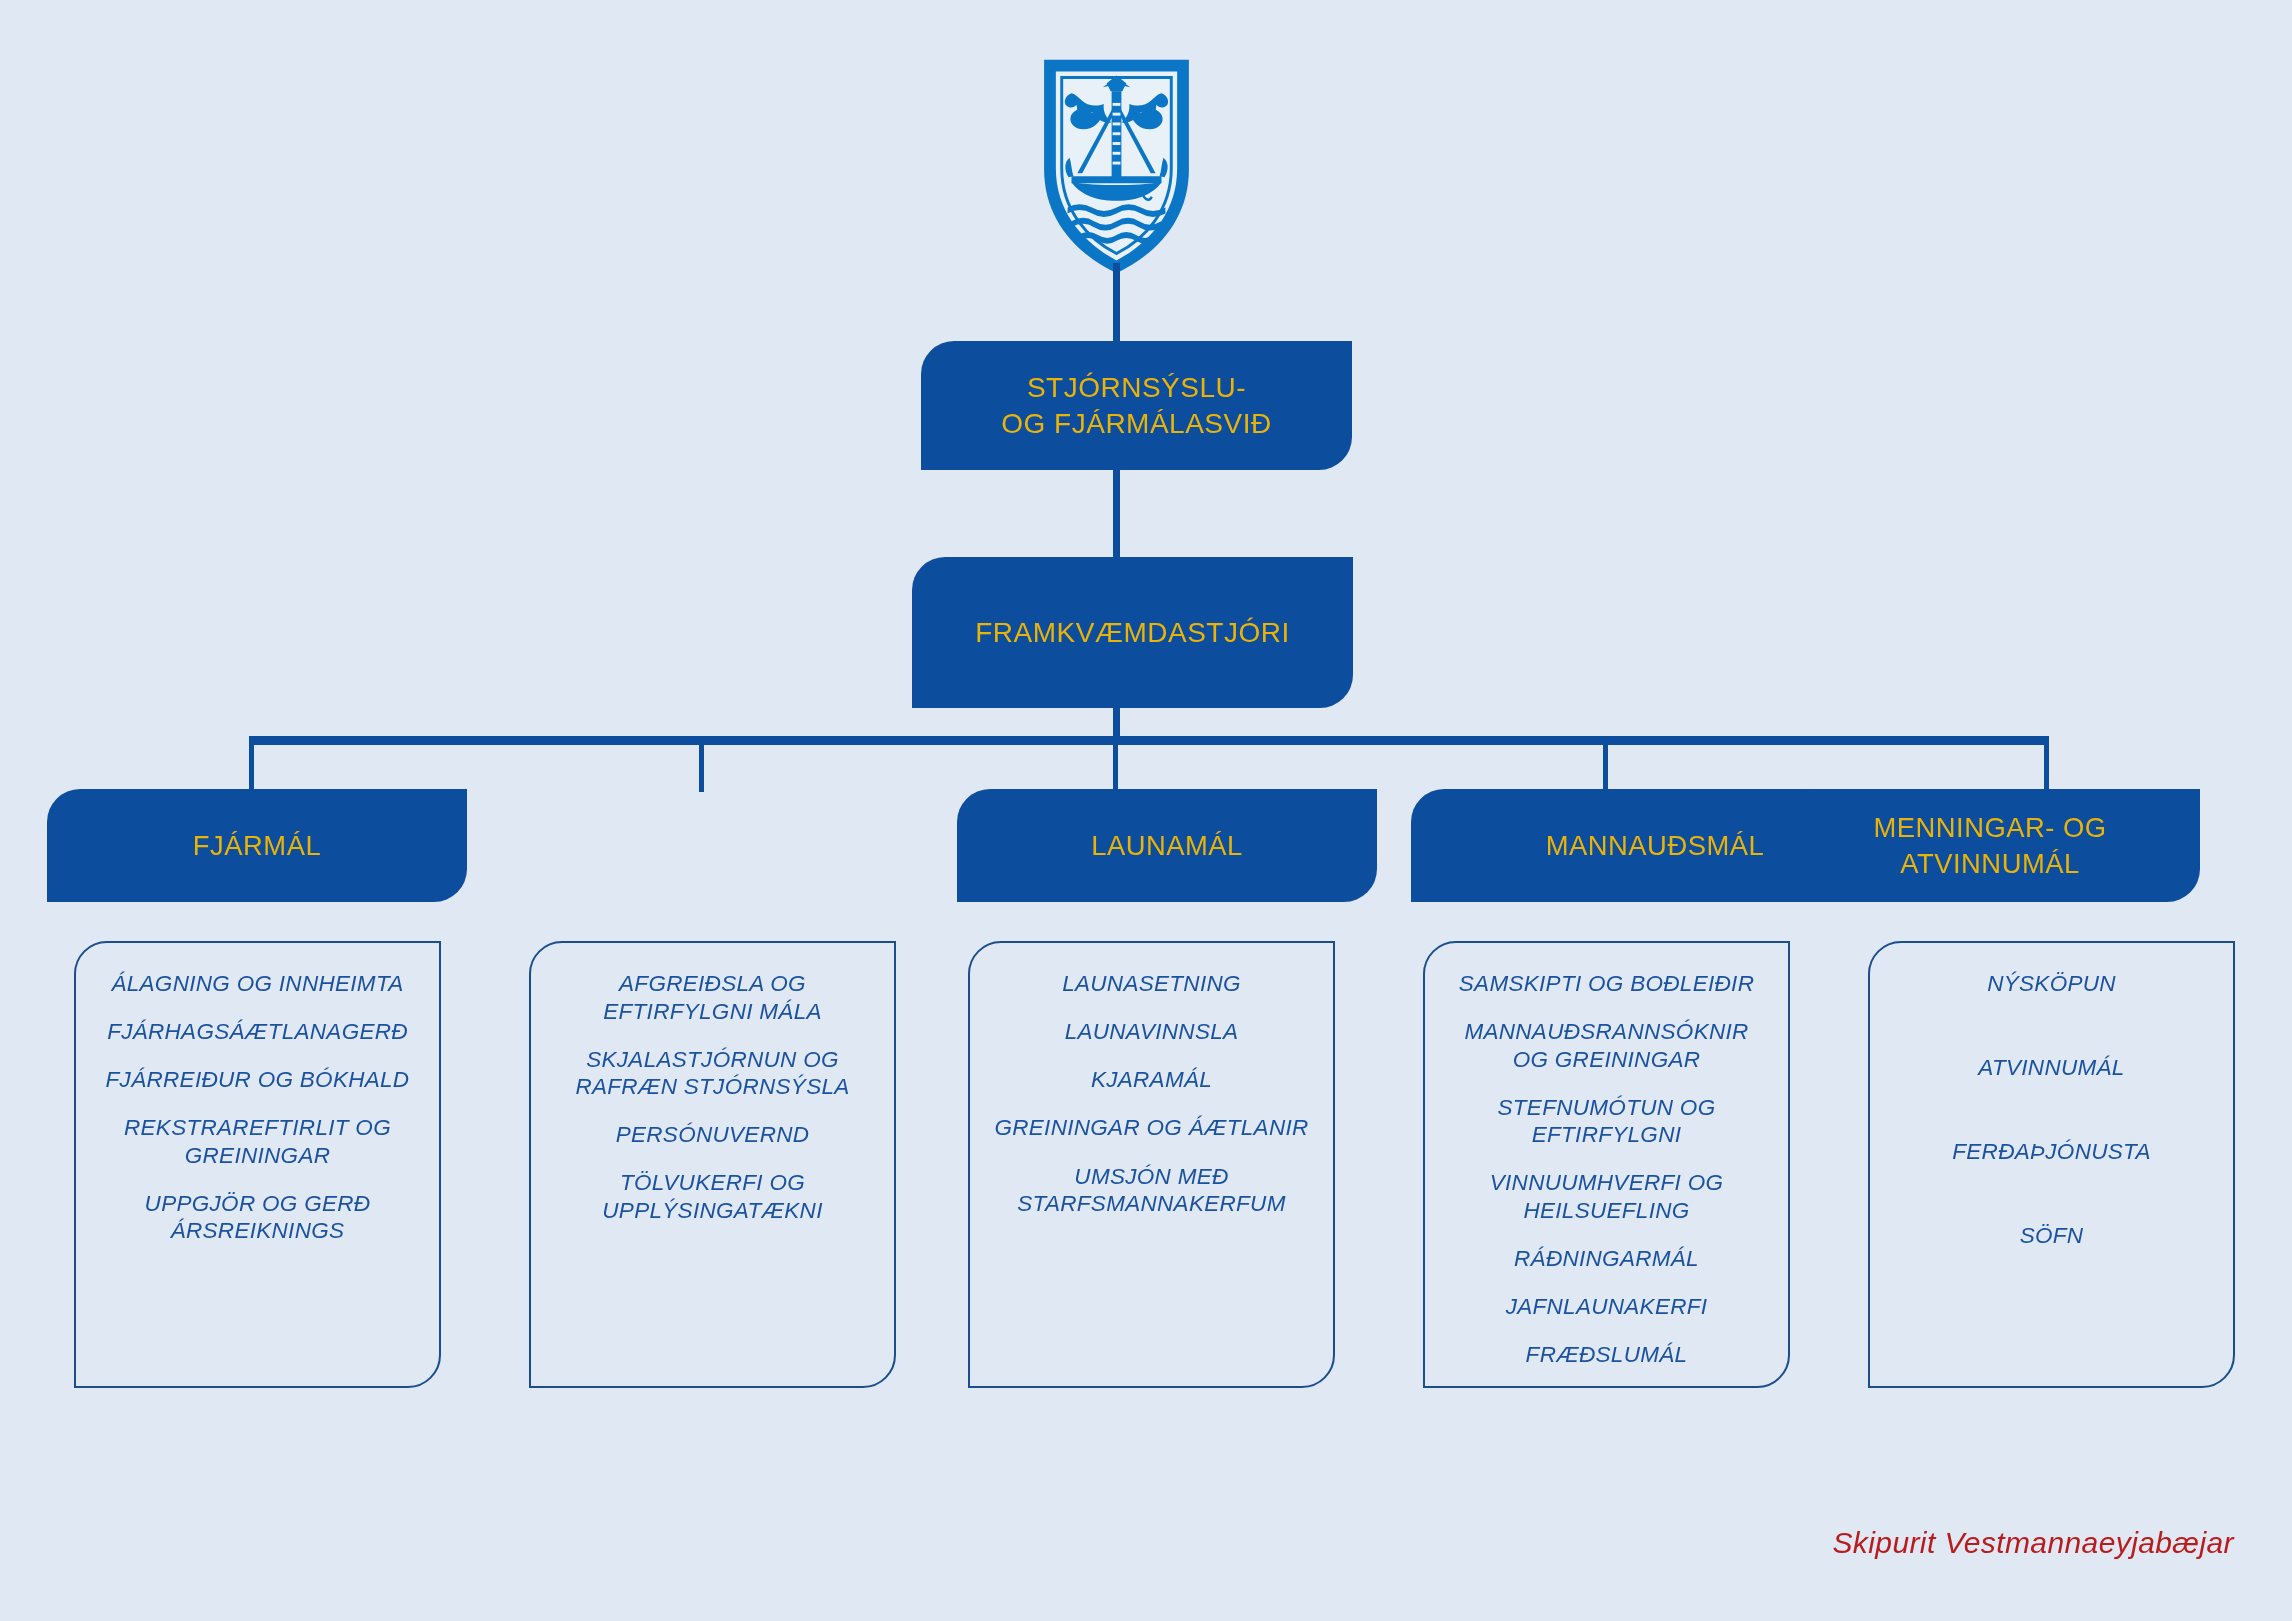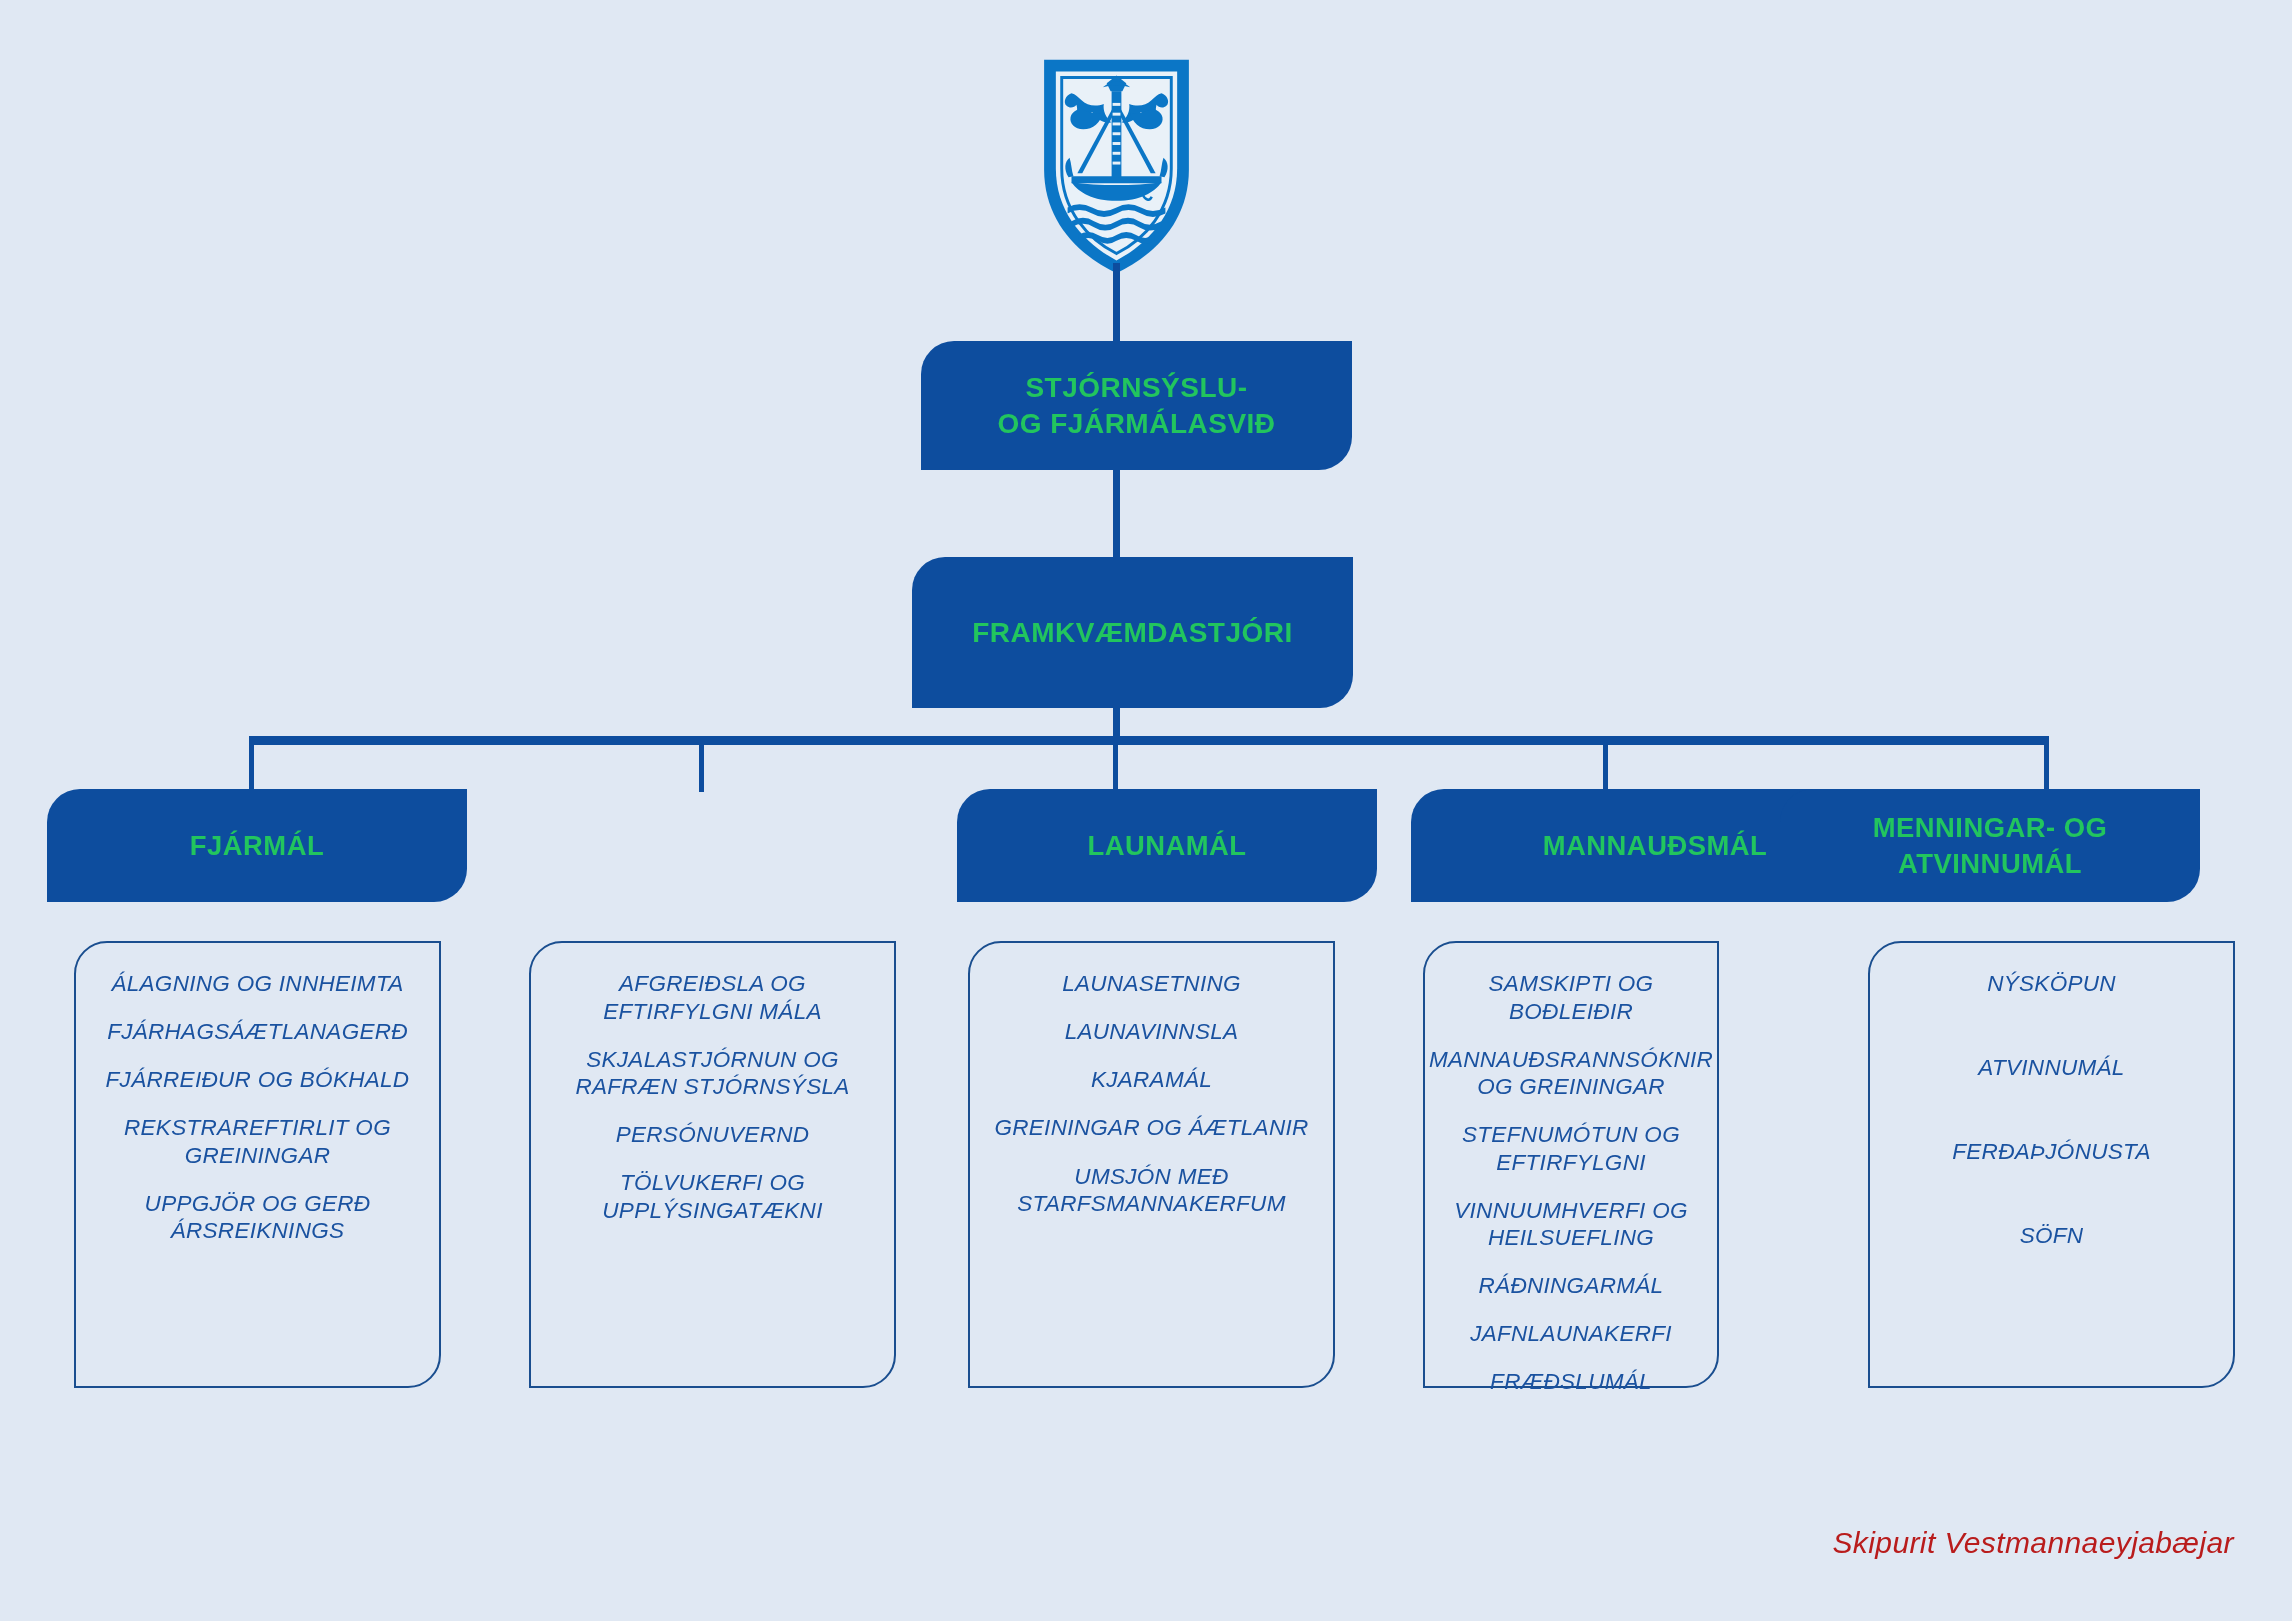--- a/index.html
+++ b/index.html
@@ -25,26 +25,26 @@
 
   
   .vline { position:absolute; background:#0d4d9e; width:6.9px; }
   .hline { position:absolute; background:#0d4d9e; height:8.8px; }
   .branch { position:absolute; background:#0d4d9e; width:4.9px; }
 
   
   .bluebox {
     position:absolute;
     background:#0d4d9e;
-    color:#22c55e;
+    color:#eab308;
     display:flex;
     align-items:center;
     justify-content:center;
     text-align:center;
-    font-weight:bold;
+    font-weight:normal;
     letter-spacing:0.5px;
     line-height:1.28;
     border-radius:33px 0 33px 0;
   }
   .bluebox.top-level { font-size:28px; }
   .bluebox.dept      { font-size:27.4px; }
 
   
   .panel {
     position:absolute;
@@ -187,21 +187,21 @@
 
   <div class="panel" style="left:968px; top:941px; width:367px; height:447px;">
     <div class="item" style="white-space: pre-line;">LAUNASETNING</div>
     <div class="item" style="white-space: pre-line;">LAUNAVINNSLA</div>
     <div class="item" style="white-space: pre-line;">KJARAMÁL</div>
     <div class="item" style="white-space: pre-line;">GREININGAR OG ÁÆTLANIR</div>
     <div class="item" style="white-space: pre-line;">UMSJÓN MEÐ
 STARFSMANNAKERFUM</div>
   </div>
 
-  <div class="panel" style="left:1423px; top:941px; width:296px; height:447px;">
+  <div class="panel" style="left:1423px; top:941px; width:367px; height:447px;">
     <div class="item" style="white-space: pre-line;">SAMSKIPTI OG BOÐLEIÐIR</div>
     <div class="item" style="white-space: pre-line;">MANNAUÐSRANNSÓKNIR
 OG GREININGAR</div>
     <div class="item" style="white-space: pre-line;">STEFNUMÓTUN OG
 EFTIRFYLGNI</div>
     <div class="item" style="white-space: pre-line;">VINNUUMHVERFI OG
 HEILSUEFLING</div>
     <div class="item" style="white-space: pre-line;">RÁÐNINGARMÁL</div>
     <div class="item" style="white-space: pre-line;">JAFNLAUNAKERFI</div>
     <div class="item" style="white-space: pre-line;">FRÆÐSLUMÁL</div>

